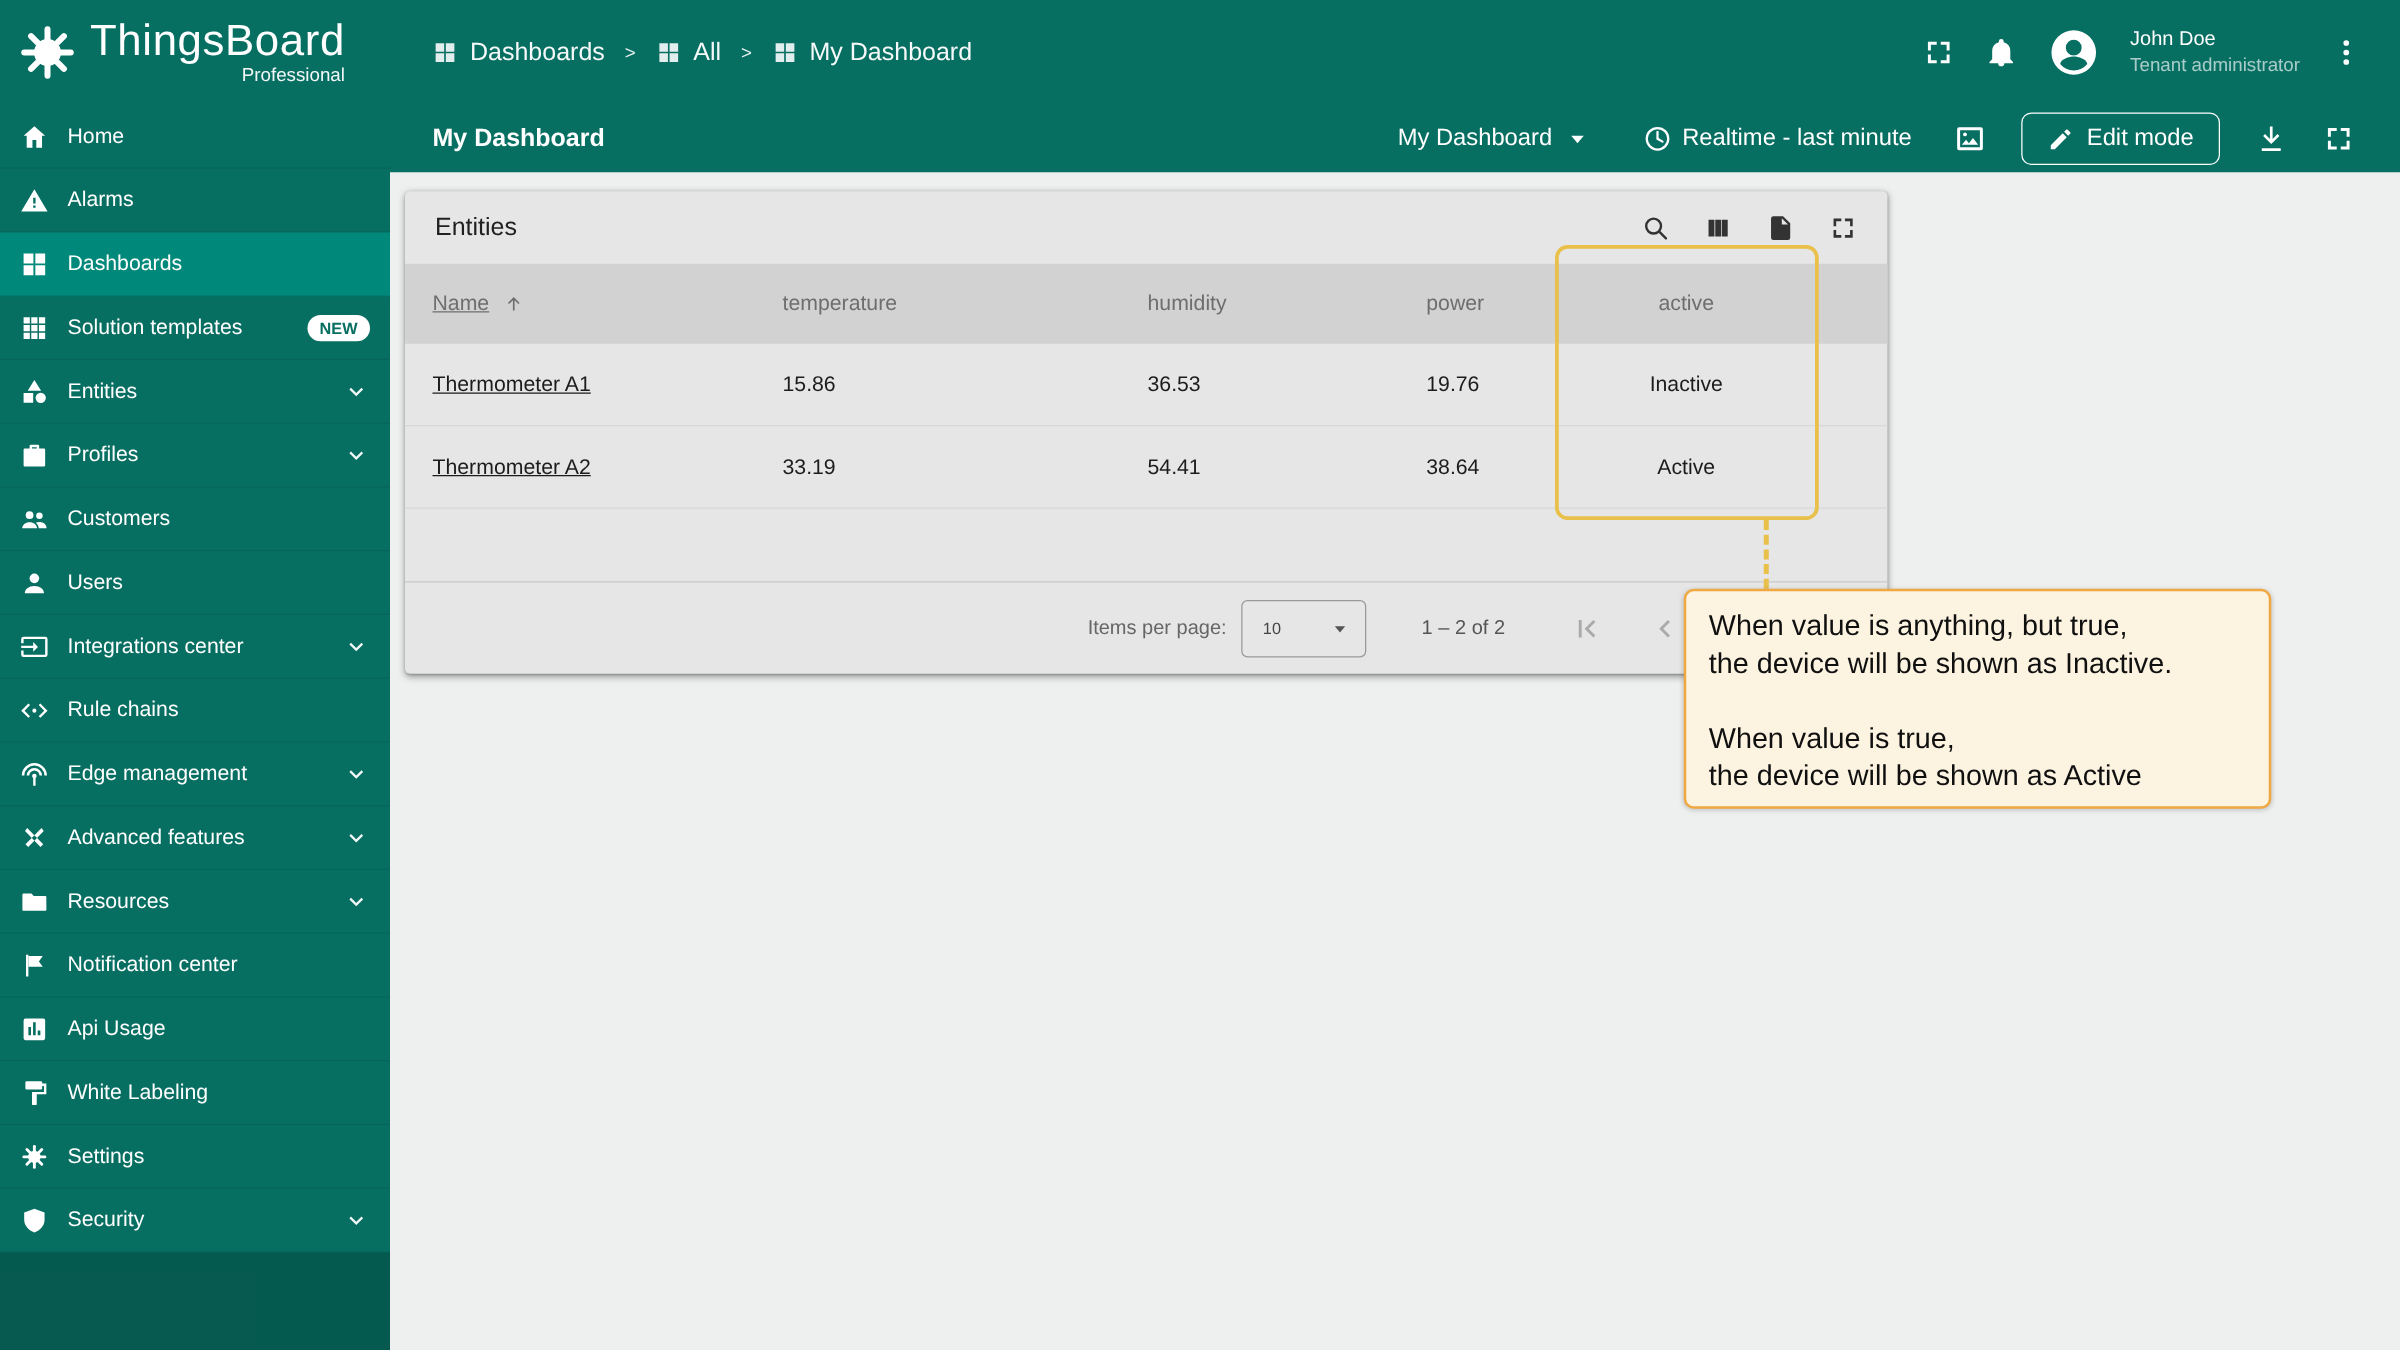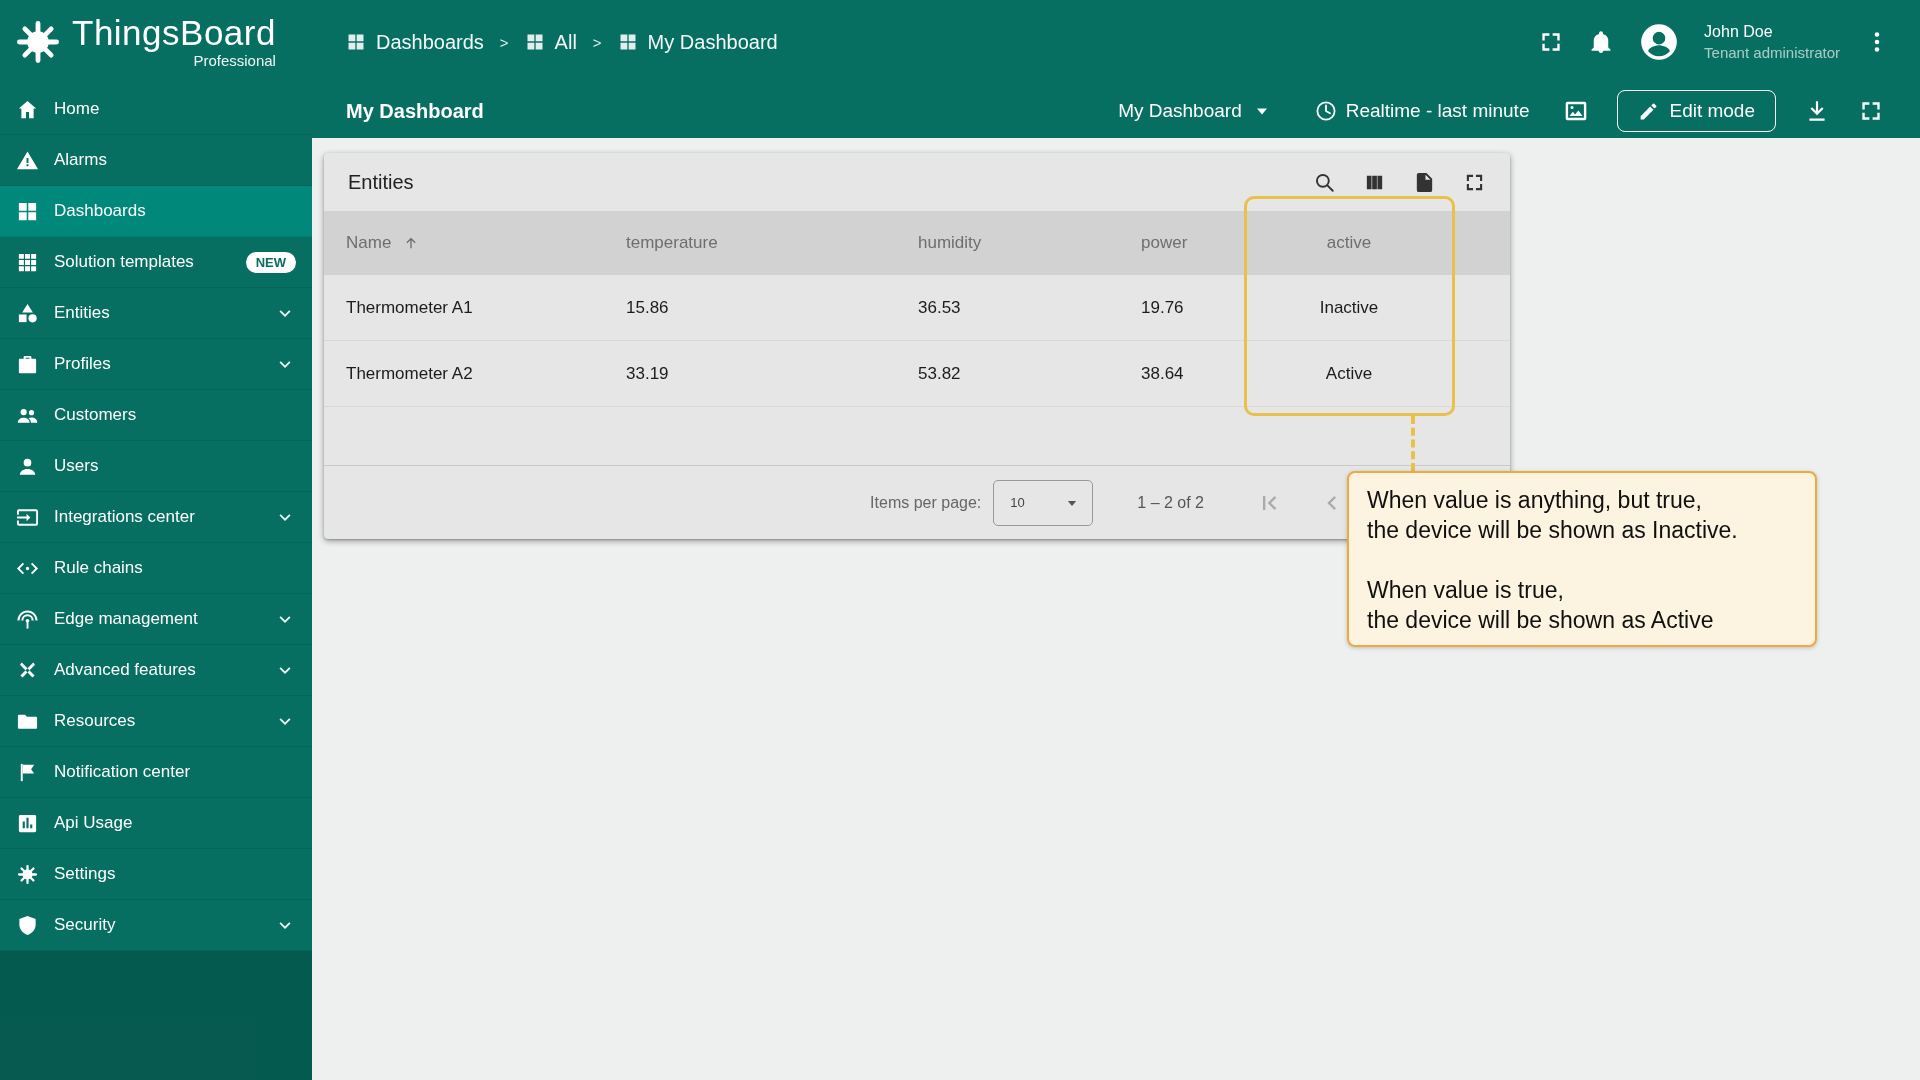--- a/index.html
+++ b/index.html
@@ -62,21 +62,21 @@
                  display:flex; flex-direction:column; }
   .w-header { height:58px; display:flex; align-items:center; padding:0 24px; flex-shrink:0; }
   .w-title { font-size:20px; color:#212121; }
   .w-actions { margin-left:auto; display:flex; gap:27px; color:#333; }
   .w-actions .icon-btn { color:#333; }
   .w-actions .ic { width:23px; height:23px; }
 
   .t-head, .t-row { display:grid; grid-template-columns:302px 292px 223px 113px 190px 1fr; align-items:center; flex-shrink:0; }
   .t-head { height:64px; background:#d2d2d2; color:#6e6e6e; font-size:17px; }
   .t-row { height:66px; font-size:17px; color:#1c1c1c; border-bottom:1px solid #d8d8d8; cursor:pointer; }
-  .cell.first { padding-left:22px; display:flex; align-items:center; gap:12px; }
+  .cell.first { padding-left:22px; display:flex; align-items:center; gap:12px;text-decoration:underline; }
   .cell.center { text-align:center; }
   .sort { width:16px; height:16px; fill:#6e6e6e; }
   .w-spacer { flex:1; }
 
   .w-footer { height:74px; border-top:1px solid #c9c9c9; display:flex; align-items:center;
               justify-content:flex-end; padding-right:40px; color:#666; font-size:16px; flex-shrink:0; }
   .ipp-label { margin-right:12px;margin-left:15px; }
   .ipp-select { width:100px; height:46px; border:1px solid #999; border-radius:5px; background:transparent;
                 display:flex; align-items:center; justify-content:space-between; padding:0 10px 0 16px;
                 color:#444; font-size:13px; cursor:pointer; font-family:inherit; }
@@ -239,20 +239,26 @@
         <span>Notification center</span>
       </div>
       <div class="m-item">
         <svg class="ic" viewBox="0 0 24 24">
             <path fill-rule="evenodd" d="M4.5 3h15A1.5 1.5 0 0 1 21 4.5v15a1.5 1.5 0 0 1-1.5 1.5h-15A1.5 1.5 0 0 1 3 19.5v-15A1.5 1.5 0 0 1 4.5 3zM7 10v7h2.2v-7zm3.9-4v11h2.2V6zm3.9 7v4H17v-4z"></path>
           </svg>
         <span>Api Usage</span>
       </div>
       <div class="m-item">
         <svg class="ic" viewBox="0 0 24 24">
+            <path d="M18.5 4V3a1 1 0 0 0-1-1H5.5a1 1 0 0 0-1 1v5a1 1 0 0 0 1 1h12a1 1 0 0 0 1-1V6h1.5v5H10v10a1 1 0 0 0 1 1h2a1 1 0 0 0 1-1v-8h8V4z"></path>
+          </svg>
+        <span>White Labeling</span>
+      </div>
+      <div class="m-item">
+        <svg class="ic" viewBox="0 0 24 24">
             <g>
               <rect x="10.8" y="2" width="2.4" height="20" rx="1.2"></rect>
               <rect x="10.8" y="2" width="2.4" height="20" rx="1.2" transform="rotate(45 12 12)"></rect>
               <rect x="10.8" y="2" width="2.4" height="20" rx="1.2" transform="rotate(90 12 12)"></rect>
               <rect x="10.8" y="2" width="2.4" height="20" rx="1.2" transform="rotate(135 12 12)"></rect>
               <circle cx="12" cy="12" r="5.2"></circle>
             </g>
           </svg>
         <span>Settings</span>
       </div>
@@ -415,21 +421,21 @@
           <div class="cell">15.86</div>
           <div class="cell">36.53</div>
           <div class="cell">19.76</div>
           <div class="cell center">Inactive</div>
           <div></div>
         </div>
 
         <div class="t-row">
           <div class="cell first">Thermometer A2</div>
           <div class="cell">33.19</div>
-          <div class="cell">53.82</div>
+          <div class="cell">54.41</div>
           <div class="cell">38.64</div>
           <div class="cell center">Active</div>
           <div></div>
         </div>
 
         <div class="w-spacer"></div>
 
         <div class="w-footer">
           <span class="ipp-label">Items per page:</span>
           <button class="ipp-select">

